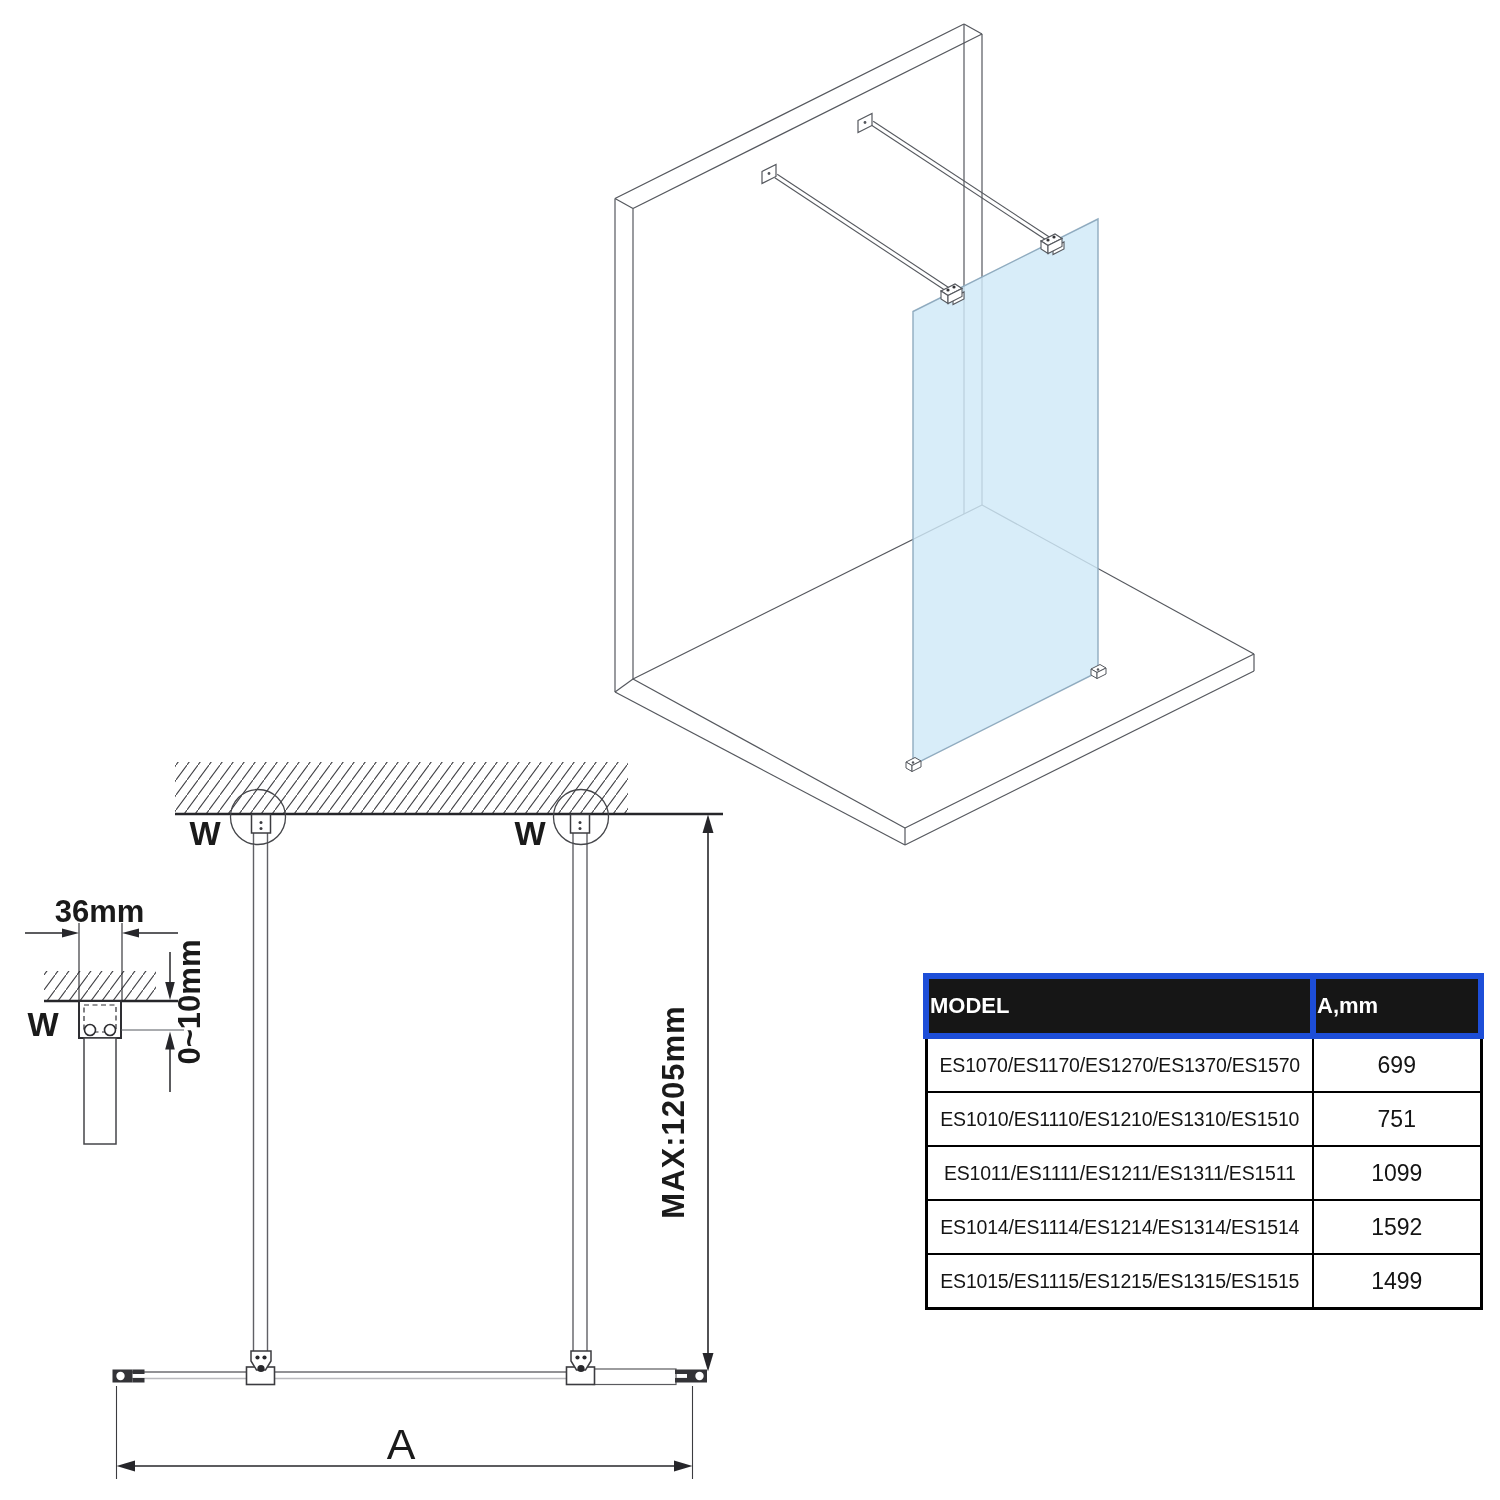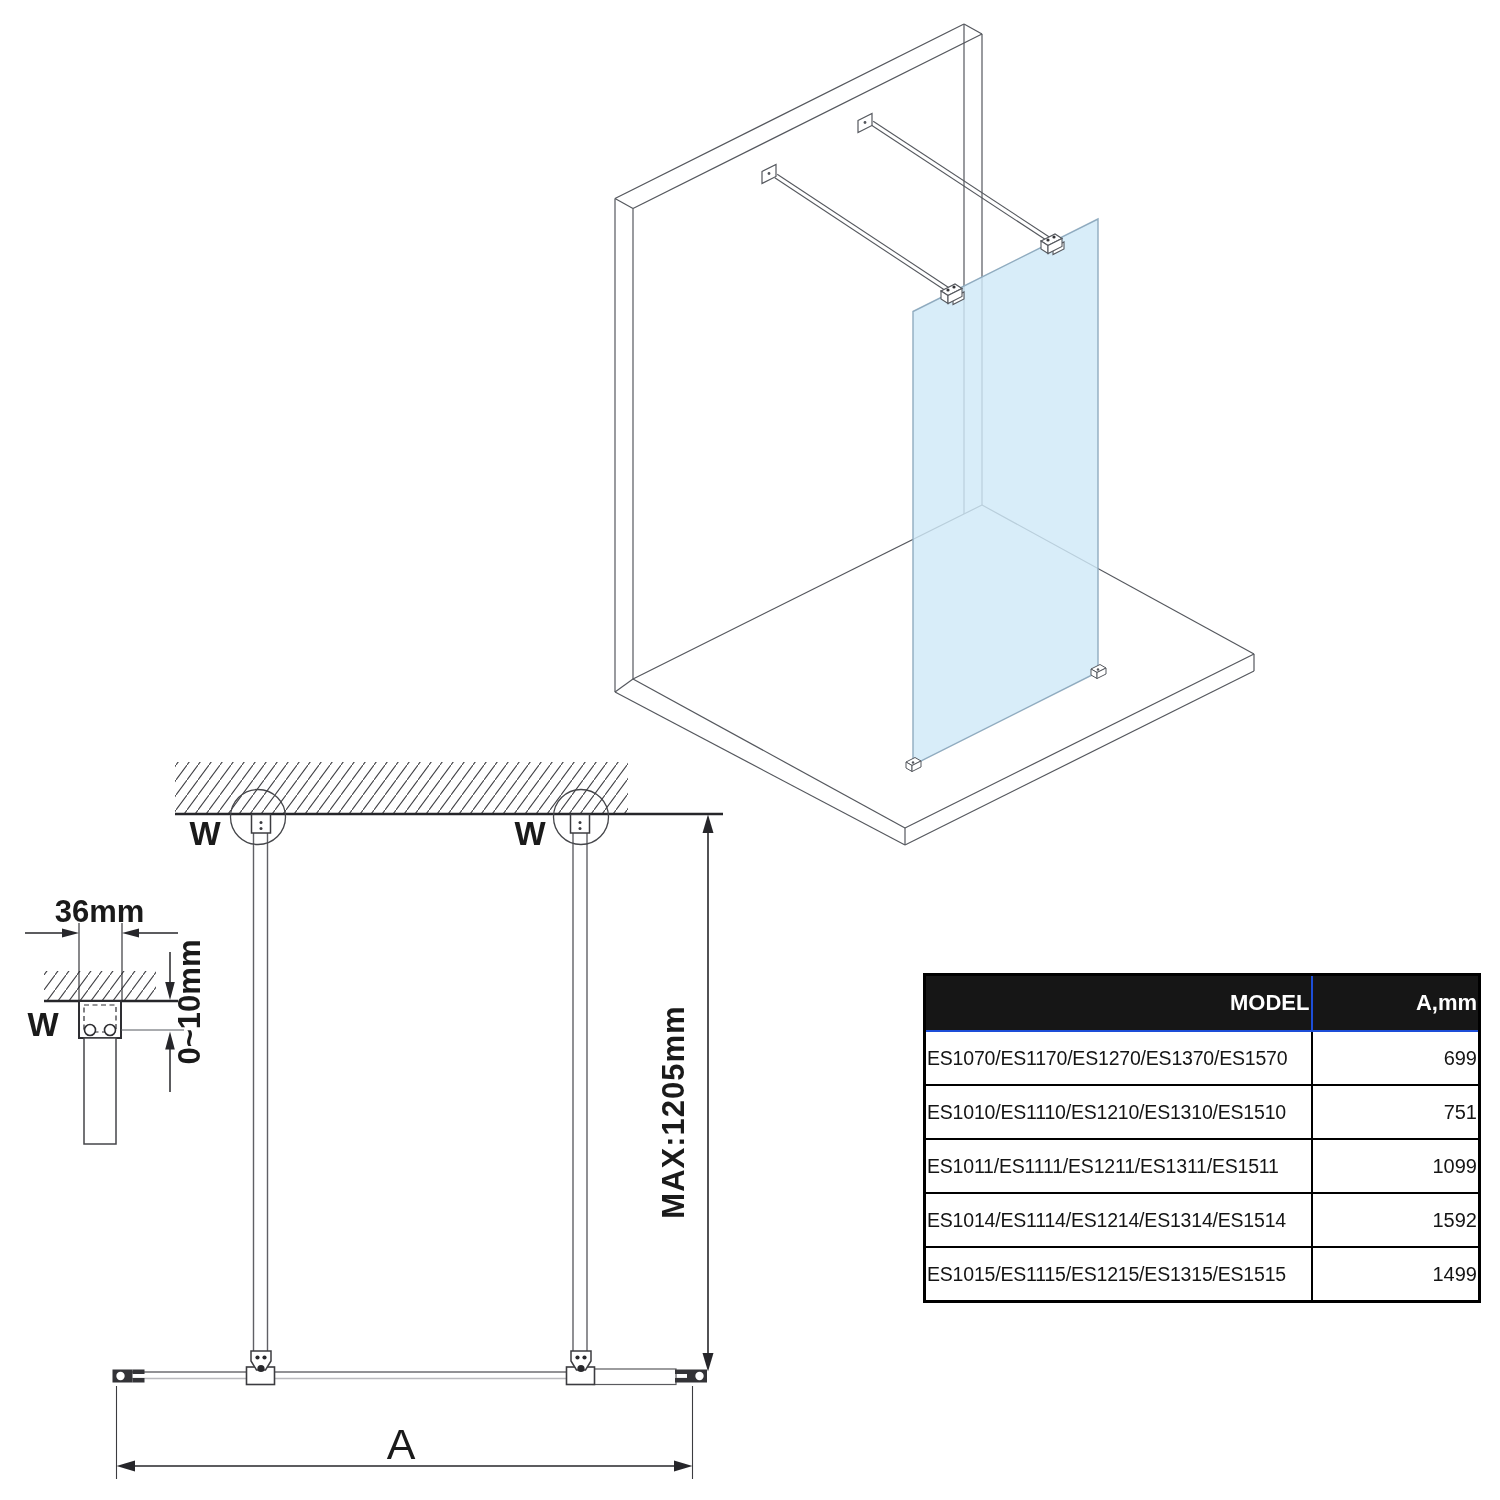--- a/index.html
+++ b/index.html
@@ -7,24 +7,24 @@
          font-family:"Liberation Sans",sans-serif;}
   svg{position:absolute;left:0;top:0;}
   .lbl{fill:#1a1a1a;font-family:"Liberation Sans",sans-serif;font-weight:bold;}
   .lbl-w{font-size:33px;}
   .lbl-dim{font-size:31px;}
   .lbl-a{font-size:43px;font-weight:400;}
   .lbl-max{font-size:31px;letter-spacing:1px;}
   table.size{position:absolute;left:923px;top:973px;width:555px;border-collapse:collapse;
              table-layout:fixed;border:3px solid #000;background:#fff;}
   table.size th{background:#161616;color:#fff;font-size:22px;font-weight:bold;
-                height:52px;border:2px solid #1d4ed8;text-align:right;}
+                height:52px;border:6px solid #1d4ed8;text-align:left;}
   table.size td{border:2px solid #000;height:50px;color:#141414;background:#fff;}
-  td.model-col{font-size:19.5px;text-align:left;letter-spacing:-0.2px;}
-  td.a-col{font-size:20px;text-align:right;}
+  td.model-col{font-size:19.5px;text-align:center;letter-spacing:-0.2px;}
+  td.a-col{font-size:23px;text-align:center;}
   col.c-model{width:387px;} col.c-a{width:168px;}
 </style>
 </head>
 <body>
 
 <div class="stage">
 
 <svg width="1500" height="1500" viewBox="0 0 1500 1500">
   <defs>
     <pattern id="hatchPat" patternUnits="userSpaceOnUse" width="11" height="15">

